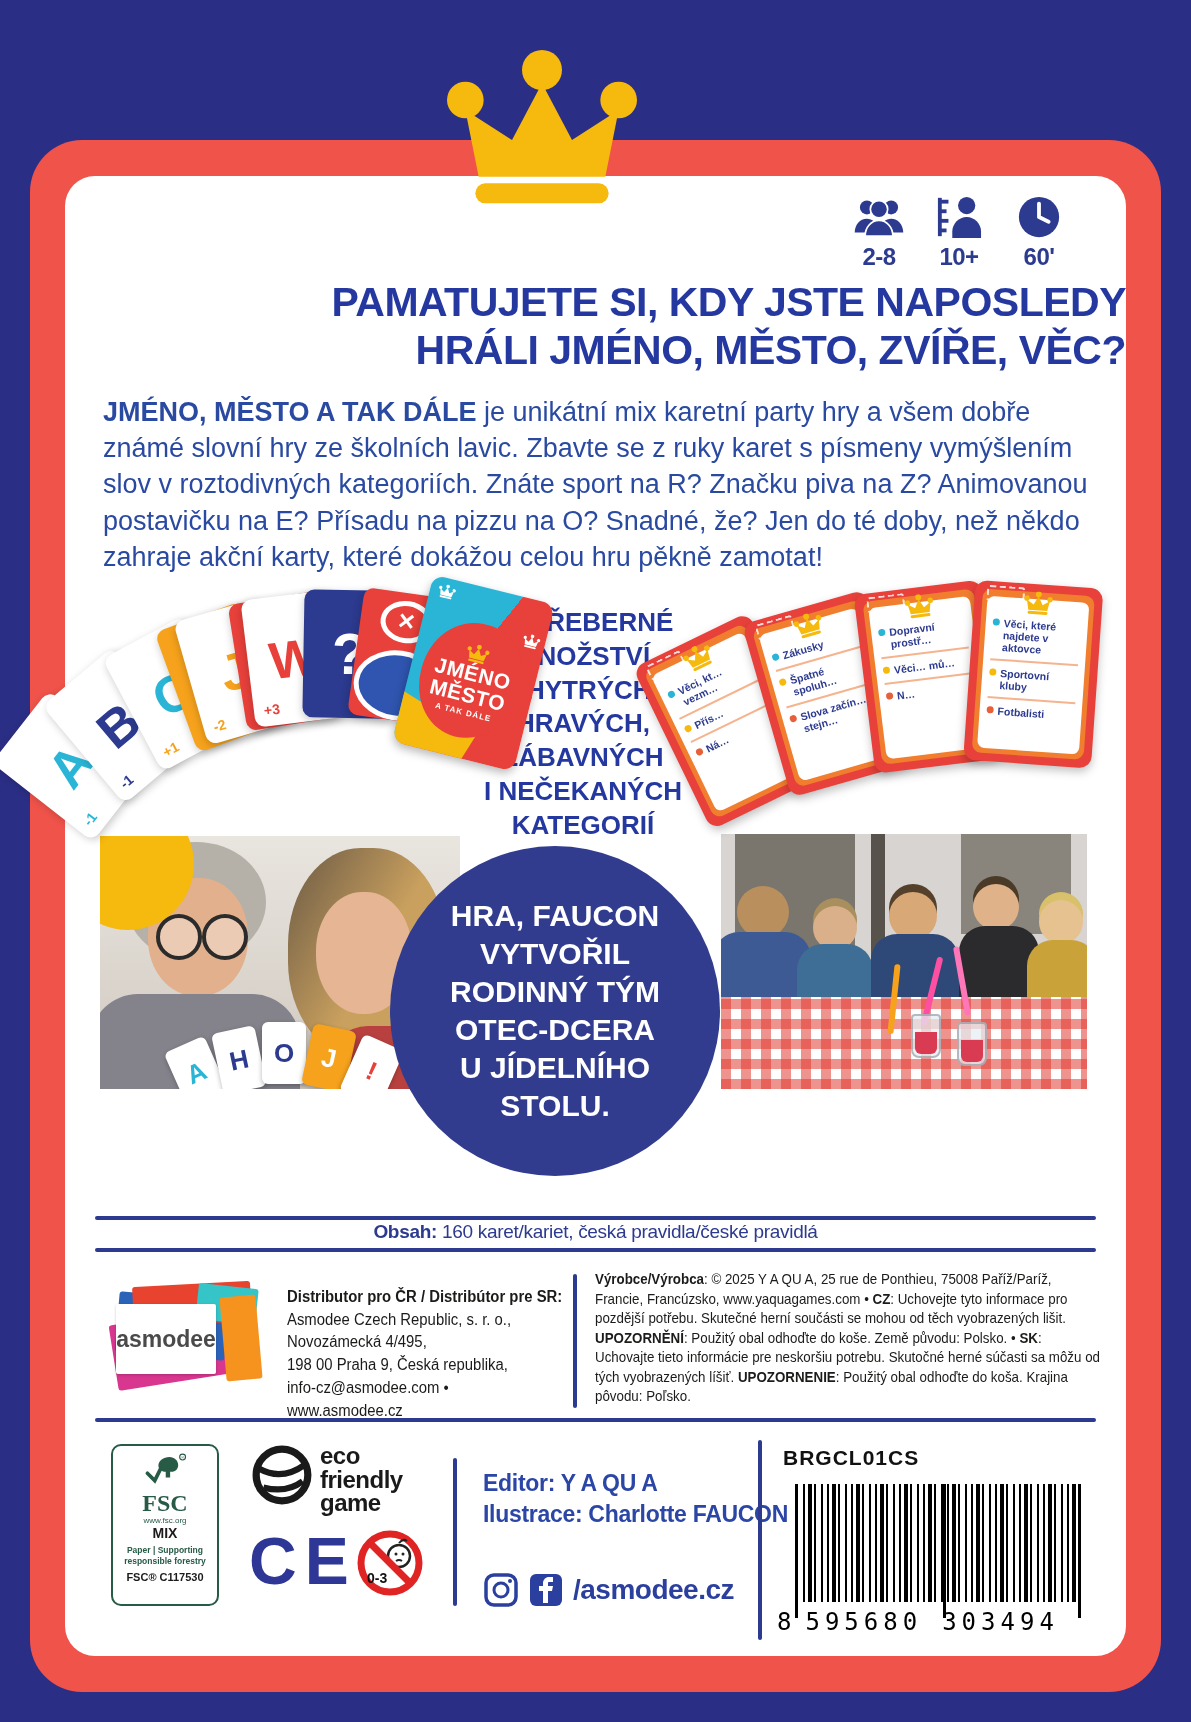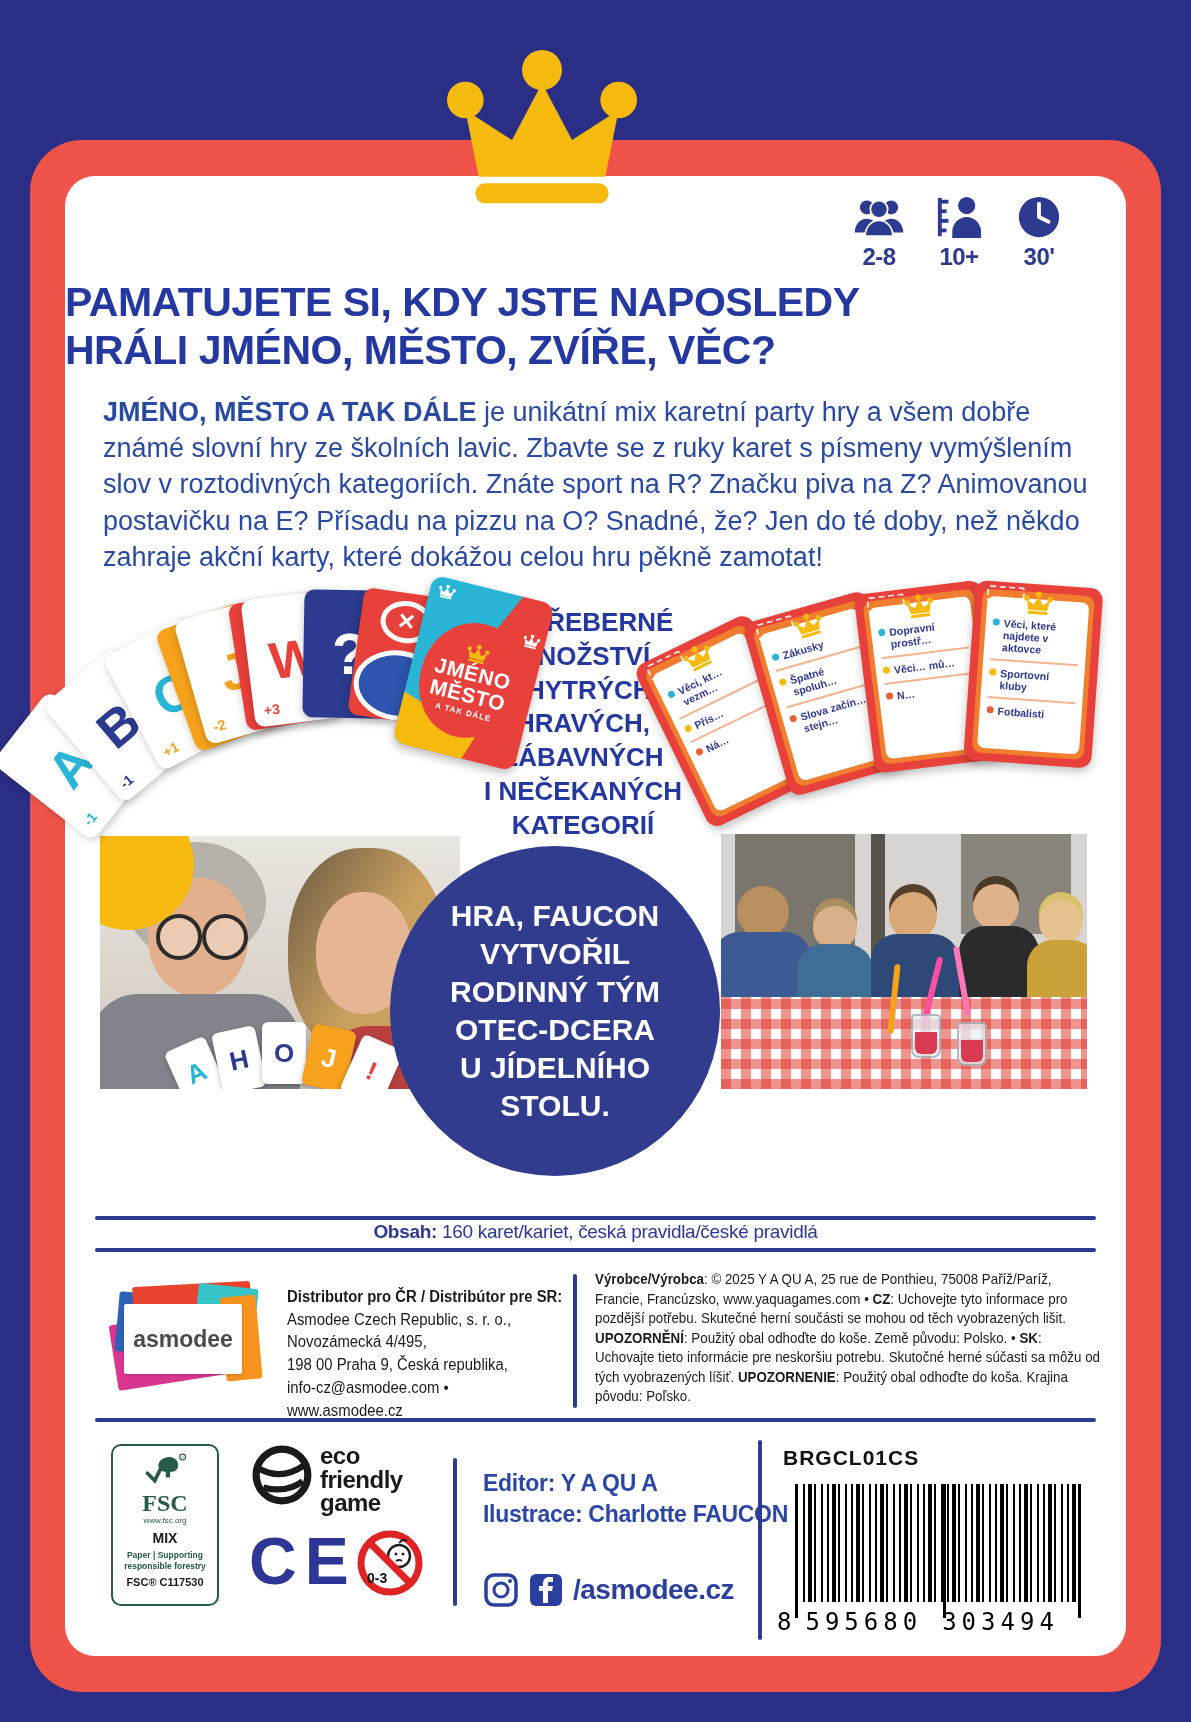--- a/index.html
+++ b/index.html
@@ -10,21 +10,21 @@
 
   
   .crown-main{position:absolute;left:428px;top:50px;width:228px;height:160px;z-index:6;}
 
   
   .stats{position:absolute;left:700px;top:18px;width:300px;display:flex;justify-content:flex-end;gap:28px;}
   .stat{display:flex;flex-direction:column;align-items:center;gap:3px;}
   .stat svg{width:52px;height:46px;}
   .stat .lbl{font-weight:bold;font-size:24px;color:#2c3a8f;letter-spacing:-0.5px;}
 
-  .headline{position:absolute;left:0;right:0;top:102px;text-align:left;color:#2438a0;
+  .headline{position:absolute;left:0;right:0;top:102px;text-align:right;color:#2438a0;
             font-weight:bold;font-size:41px;line-height:1.18;letter-spacing:-0.5px;}
   .intro{position:absolute;left:38px;top:218px;width:988px;font-size:27px;line-height:1.34;color:#2a4aa2;margin:0;}
   .intro b{font-weight:800;margin-top:12px;}
 
   
   .fan-left{position:absolute;left:25px;top:408px;width:400px;height:240px;}
   .lcard{position:absolute;width:92px;height:128px;background:#fff;border-radius:10px;
          box-shadow:0 3px 8px rgba(0,0,0,.22);display:flex;align-items:center;justify-content:center;
          transform-origin:50% 115%;}
   .lcard .glyph{font-weight:800;font-size:52px;line-height:1;}
@@ -104,39 +104,39 @@
   .contents b{font-weight:bold;margin-top:24px;}
 
   
   .asmodee{position:absolute;left:46px;top:1106px;width:158px;height:108px;}
   .al{position:absolute;border-radius:3px;}
   .al1{left:2px;top:34px;width:120px;height:66px;background:#d8368f;transform:rotate(-9deg);}
   .al2{left:6px;top:14px;width:110px;height:60px;background:#2a63b8;transform:rotate(5deg);}
   .al3{left:22px;top:2px;width:118px;height:40px;background:#e8432e;transform:rotate(-3deg);}
   .al4{left:86px;top:4px;width:60px;height:36px;background:#35c4c8;transform:rotate(6deg);}
   .al5{left:112px;top:14px;width:36px;height:84px;background:#f6921e;transform:rotate(-5deg);}
-  .al-front{position:absolute;left:13px;top:22px;width:118px;height:70px;background:#fff;border-radius:2px;
+  .al-front{position:absolute;left:5px;top:22px;width:100px;height:70px;background:#fff;border-radius:2px;
             display:flex;align-items:center;justify-content:center;font-weight:bold;font-size:23px;color:#4a4a4a;
             box-shadow:0 1px 3px rgba(0,0,0,.2);}
   .dist-text{position:absolute;left:222px;top:1110px;width:300px;font-size:16px;line-height:1.42;color:#1c1b1a;
              transform:scaleX(.93);transform-origin:left top;}
   .dist-text .tt{font-weight:bold;}
   .vdiv{position:absolute;width:4px;background:#2c3a8f;border-radius:2px;}
   .vd1{left:508px;top:1098px;height:134px;}
   .producer{position:absolute;left:530px;top:1094px;width:552px;font-size:14.5px;line-height:1.35;color:#1c1b1a;
             transform:scaleX(.92);transform-origin:left top;}
   .producer b{font-weight:bold;}
 
   
   .fsc{position:absolute;left:46px;top:1268px;width:108px;height:162px;border:2px solid #275b46;border-radius:10px;
        color:#275b46;display:flex;flex-direction:column;align-items:center;padding-top:5px;box-sizing:border-box;text-align:center;}
   .fsc svg{width:44px;height:40px;}
   .fsc .fname{font-family:"Liberation Serif",serif;font-weight:bold;font-size:24px;line-height:1;}
   .fsc .furl{font-size:8px;margin-top:1px;}
-  .fsc .fmix{font-weight:bold;font-size:14px;margin-top:5px;font-family:"Liberation Sans",sans-serif;color:#1c1b1a;}
+  .fsc .fmix{font-weight:bold;font-size:14px;font-family:"Liberation Sans",sans-serif;color:#1c1b1a;}
   .fsc .fdesc{font-weight:bold;font-size:8.5px;line-height:1.25;margin-top:4px;color:#275b46;}
   .fsc .fcode{font-weight:bold;font-size:11px;margin-top:5px;color:#1c1b1a;}
 
   .eco{position:absolute;left:186px;top:1268px;display:flex;gap:7px;align-items:flex-start;}
   .eco svg{width:62px;height:62px;}
   .eco-text{font-weight:800;color:#1a1a1a;font-size:24px;line-height:.98;letter-spacing:-0.5px;}
 
   .ce{position:absolute;left:184px;top:1352px;font-size:66px;font-weight:bold;color:#2e3796;letter-spacing:8px;line-height:1;}
   .warn{position:absolute;left:290px;top:1352px;width:70px;height:70px;}
 
@@ -205,21 +205,21 @@
               <path d="M19 46v-7c0-8 7-15 15-15s15 7 15 15v7z"></path>
             </g>
           </svg>
           <span class="lbl">10+</span>
         </div>
         <div class="stat">
           <svg viewBox="0 0 48 48">
             <circle cx="24" cy="24" r="21" fill="#2c3a8f"></circle>
             <path d="M24 24 V10 M24 24 L34 29" stroke="#fff" stroke-width="4" stroke-linecap="round" fill="none"></path>
           </svg>
-          <span class="lbl">30'</span>
+          <span class="lbl">60'</span>
         </div>
       </div>
 
       <div class="headline">
         <div>PAMATUJETE SI, KDY JSTE NAPOSLEDY</div>
         <div>HRÁLI JMÉNO, MĚSTO, ZVÍŘE, VĚC?</div>
       </div>
 
       <p class="intro"><b>JMÉNO, MĚSTO A TAK DÁLE</b><span> je unikátní mix karetní party hry a všem dobře známé slovní hry ze školních lavic. Zbavte se z ruky karet s písmeny vymýšlením slov v roztodivných kategoriích. Znáte sport na R? Značku piva na Z? Animovanou postavičku na E? Přísadu na pizzu na O? Snadné, že? Jen do té doby, než někdo zahraje akční karty, které dokážou celou hru pěkně zamotat!</span></p>
 

